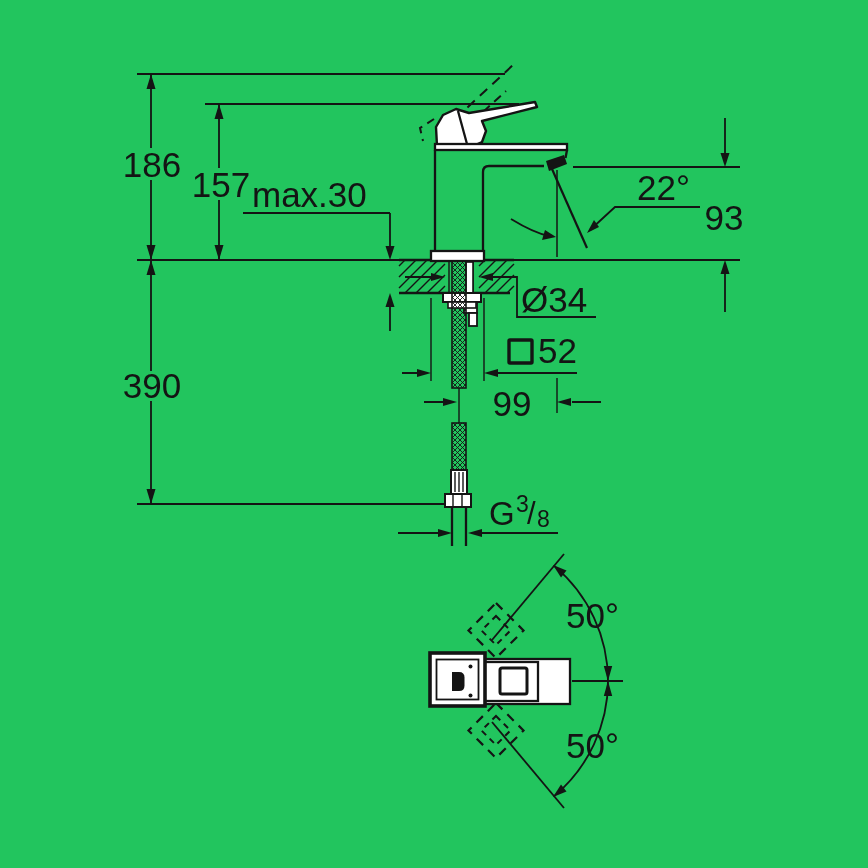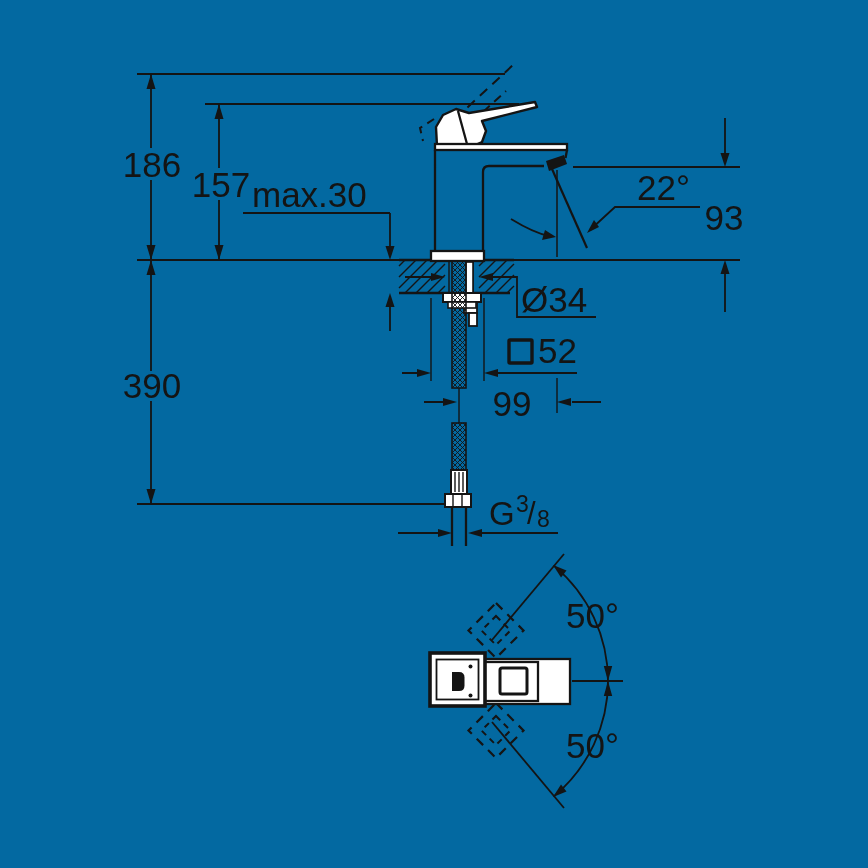--- a/index.html
+++ b/index.html
@@ -1,16 +1,16 @@
 <!DOCTYPE html>
 <html><head>
 <meta charset="utf-8">
 <style>
   html,body{margin:0;padding:0;background:#ffffff;}
-  .page{width:868px;height:868px;background:#0369a1;position:relative;overflow:hidden;}
+  .page{width:868px;height:868px;background:#22c55e;position:relative;overflow:hidden;}
   svg{display:block;}
   text{font-family:"Liberation Sans","DejaVu Sans",sans-serif;fill:#141414;}
   .dimtxt{font-size:35px;}
   .small{font-size:23px;}
   .mid{font-size:31px;}
   .gtxt{font-size:33px;}
   .ln{stroke:#141414;stroke-width:1.8;fill:none;}
   .thin{stroke:#141414;stroke-width:1.4;fill:none;}
   .out{stroke:#141414;stroke-width:2.3;fill:none;}
   .outw{stroke:#141414;stroke-width:2.3;fill:#ffffff;}

